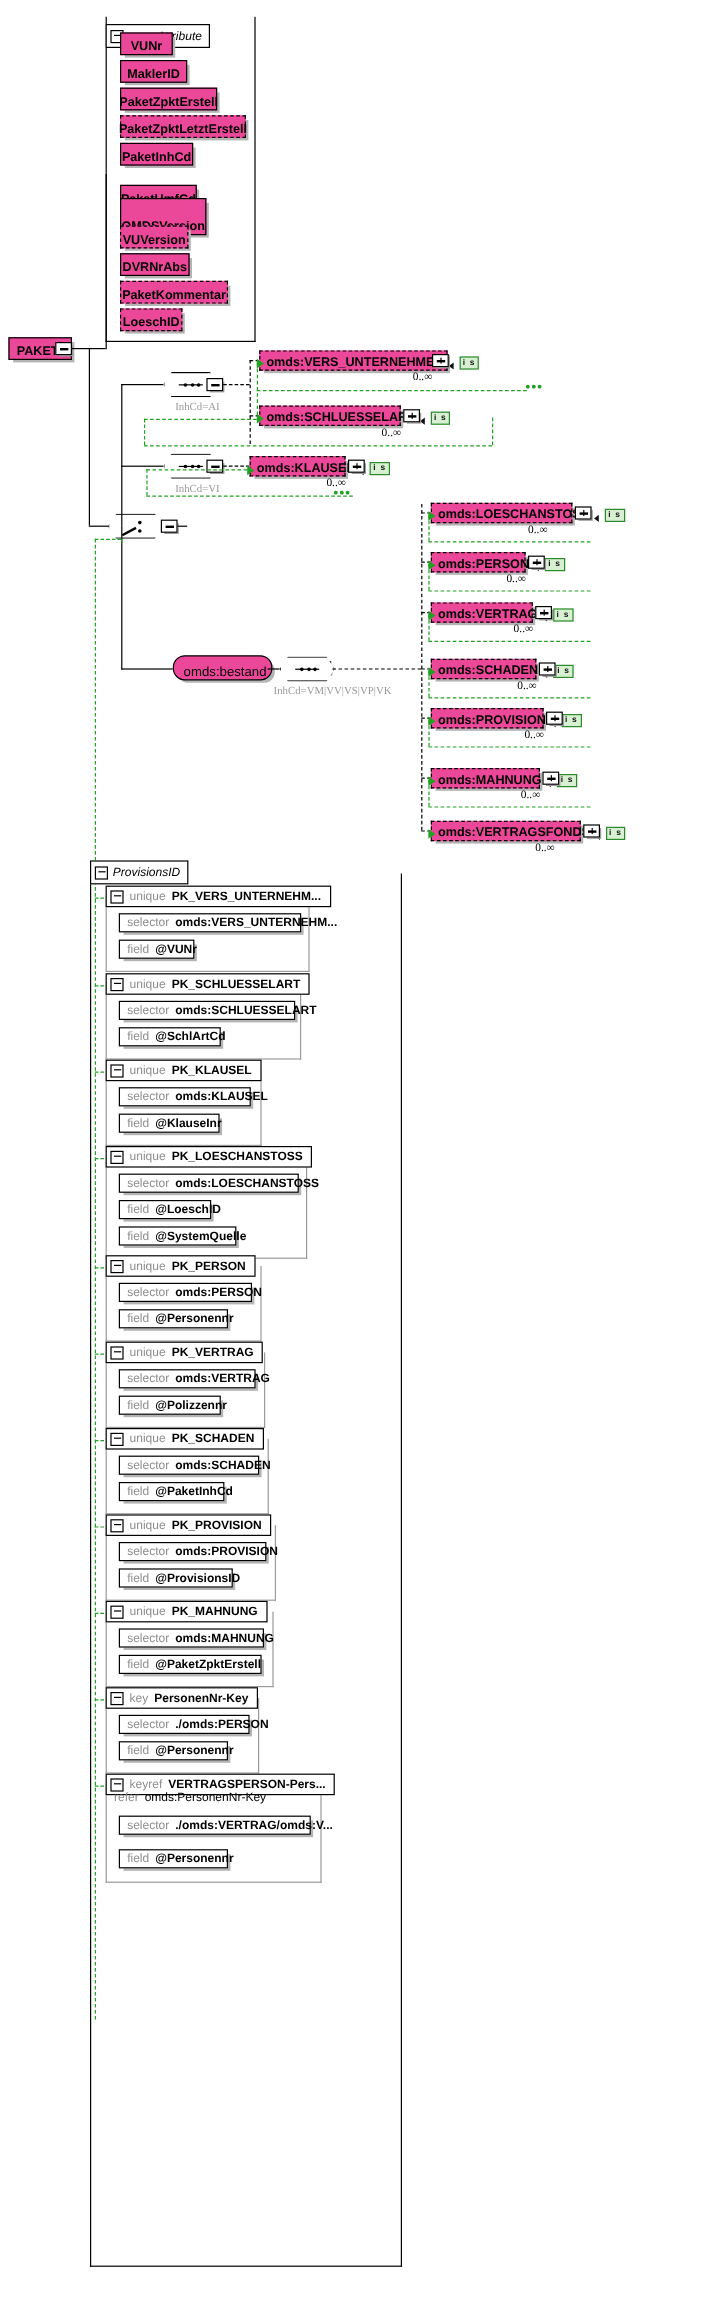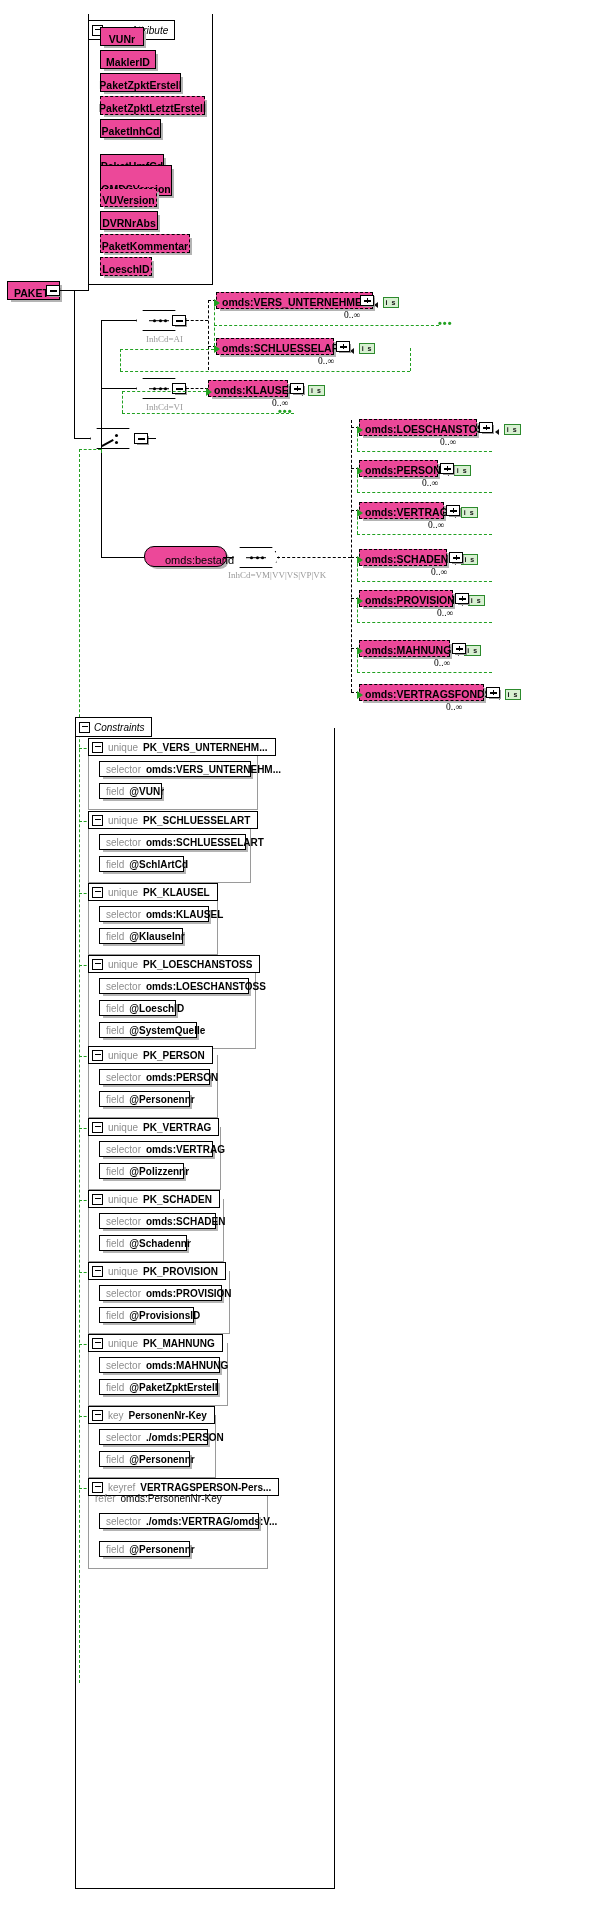--- a/index.html
+++ b/index.html
@@ -221,21 +221,21 @@
 </div>
 <div class="sqtog plus" style="left:290px;top:383px;"></div>
 <div class="card" style="left:272px;top:398px;">0..∞</div>
 <div class="gtri" style="left:206px;top:388px;"></div>
 <div class="gdshv" style="left:122px;top:391px;height:22px;"></div>
 <div class="gdsh" style="left:122px;top:391px;width:84px;"></div>
 <div class="gdsh" style="left:122px;top:413px;width:172px;"></div>
 <div class="gdots" style="left:278px;top:409px;">•••</div>
 
 <div class="ln lnh" style="left:101px;top:557px;width:43px;"></div>
-<div class="node" style="left:144px;top:546px;width:83px;height:21px;border-radius:10px;justify-content:flex-start;padding-left:20px;font-weight:normal;font-size:11px;">
+<div class="node" style="left:144px;top:546px;width:83px;height:21px;border-radius:10px;justify-content:flex-start;padding-left:8px;font-weight:normal;font-size:11px;">
   <span>omds:bestand</span>
 </div>
 <div class="sqtog" style="left:262px;top:551px;"></div>
 <div class="ln lnh" style="left:223px;top:557px;width:10px;"></div>
 <div class="comp" style="left:233px;top:547px;">
   <span class="dots"></span>
   <span class="d" style="left:16px;"></span>
   <span class="d" style="left:21.5px;"></span>
   <span class="d" style="left:27px;"></span>
 </div>
@@ -326,21 +326,21 @@
 <div class="card" style="left:446px;top:702px;">0..∞</div>
 <div class="gtri" style="left:357px;top:691px;"></div>
 
 <div class="gdshv" style="left:79px;top:449px;height:1234px;"></div>
 <div class="gdsh" style="left:79px;top:449px;width:22px;"></div>
 <div class="gdshv" style="left:101px;top:449px;height:4px;"></div>
 
 <div class="frame" style="left:75px;top:728px;width:260px;height:1161px;border-top:none;"></div>
 <div class="frametab" style="left:75px;top:717px;height:20px;">
   <span class="tog"></span>
-  <span>Constraints</span>
+  <span>ProvisionsID</span>
 </div>
 
 <div class="gdsh" style="left:79px;top:748px;width:17px;"></div>
 <div class="cbox" style="left:88px;top:747px;width:170px;height:63px;border-top:none;"></div>
 <div class="ctab" style="left:88px;top:738px;height:18px;">
   <span class="tog"></span>
   <span class="kw">unique</span>
   <span class="nm">PK_VERS_UNTERNEHM...</span>
 </div>
 <div class="crow" style="left:99px;top:761px;width:152px;height:16px;">
@@ -442,21 +442,21 @@
   <span class="tog"></span>
   <span class="kw">unique</span>
   <span class="nm">PK_SCHADEN</span>
 </div>
 <div class="crow" style="left:99px;top:1213px;width:117px;height:16px;">
   <span class="kw">selector</span>
   <span class="vl">omds:SCHADEN</span>
 </div>
 <div class="crow" style="left:99px;top:1235px;width:88px;height:16px;">
   <span class="kw">field</span>
-  <span class="vl">@Schadennr</span>
+  <span class="vl">@PaketInhCd</span>
 </div>
 
 <div class="gdsh" style="left:79px;top:1272px;width:17px;"></div>
 <div class="cbox" style="left:88px;top:1271px;width:142px;height:63px;border-top:none;"></div>
 <div class="ctab" style="left:88px;top:1262px;height:18px;">
   <span class="tog"></span>
   <span class="kw">unique</span>
   <span class="nm">PK_PROVISION</span>
 </div>
 <div class="crow" style="left:99px;top:1285px;width:123px;height:16px;">

